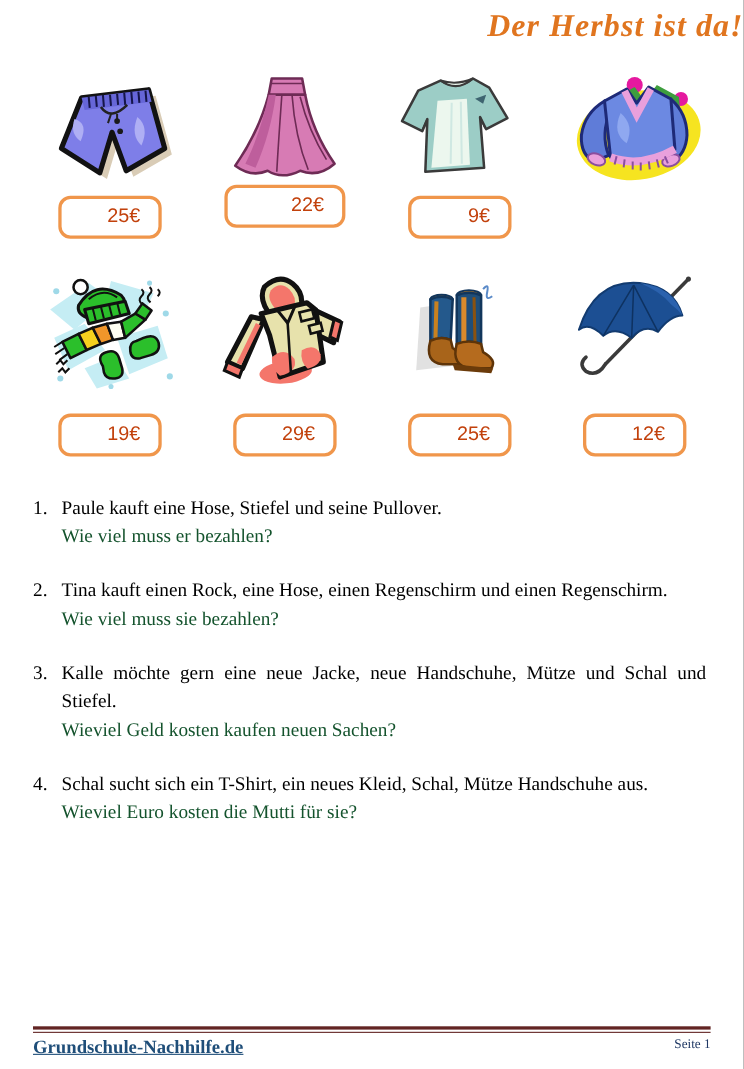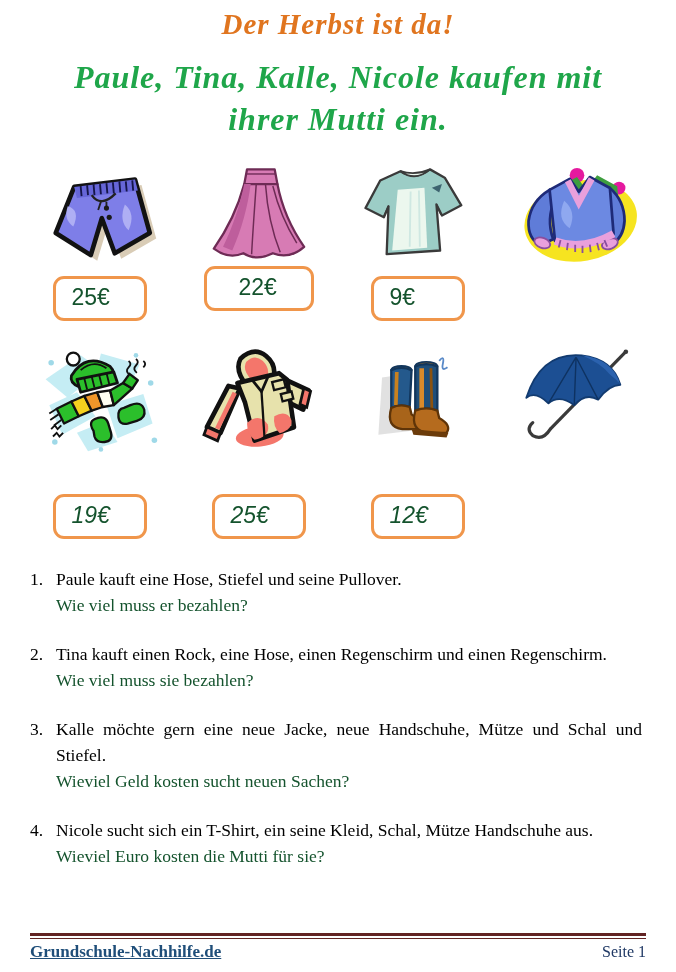--- a/index.html
+++ b/index.html
@@ -12,51 +12,52 @@
     font-family:"Liberation Serif", serif;
   }
   
   .header{padding-top:6px;text-align:center;}
   .title{
     font-family:"Liberation Serif", cursive;
     font-style:italic;font-weight:700;
     font-size:29px;line-height:36px;
     color:#E0751F;
     letter-spacing:1px;
+    text-align:right;
   }
   .subtitle{
     font-family:"Liberation Serif", cursive;
     font-style:italic;font-weight:700;
     color:#1FA64A;
     font-size:32px;line-height:42px;
     margin-top:14px;
     letter-spacing:1px;
   }
   
   .shop-grid{margin:10px 20px 0 20px;}
   .grid-row{display:grid;grid-template-columns:repeat(4,1fr);}
   .img-cell{
     height:118px;
     display:flex;align-items:flex-end;justify-content:center;
   }
   .grid-row.second .img-cell{height:124px;margin-top:6px;}
   .item-svg{width:128px;height:106px;display:block;}
   .tag-row{margin-top:8px;}
-  .tag-row.lower{margin-top:40px;font-style:italic;}
+  .tag-row.lower{margin-top:20px;}
   .tag-cell{display:flex;justify-content:center;align-items:flex-start;height:48px;}
   .price-tag{
     border:3px solid #F0964B;
     border-radius:11px;
     background:#fff;
     min-width:56px;
     padding:5px 16px 7px 16px;
-    text-align:left;
+    text-align:right;
     font-family:"Liberation Sans", sans-serif;
-    font-size:23px;
-    color:#14532d;
+    font-size:18px;
+    color:#c2410c;
   }
   .tag-cell.raised .price-tag{position:relative;top:-10px;padding-left:32px;}
   
   .questions{margin:24px 34px 0 30px;}
   .question{display:flex;margin-bottom:23px;}
   .q-num{
     width:26px;flex:0 0 26px;
     font-size:17.5px;line-height:26px;color:#000;
   }
   .q-text{flex:1;}
@@ -71,44 +72,40 @@
   }
   
   .footer{position:absolute;left:30px;right:30px;top:933px;}
   .footer-rule{
     height:2px;
     border-top:3px solid #622423;
     border-bottom:1px solid #622423;
   }
   .footer-row{
     margin-top:3px;
-    display:flex;justify-content:space-between;align-items:center;
+    display:flex;justify-content:space-between;align-items:flex-start;
   }
   .footer-link{
     font-family:"Liberation Serif", serif;
     font-weight:700;font-size:17px;
     color:#1F4E79;text-decoration:underline;
     cursor:pointer;
   }
   .footer-page{
     font-family:"Liberation Serif", serif;
-    font-size:16px;color:#1F3864;
+    font-size:12px;color:#1F3864;
   }
 </style>
 </head>
 <body>
 
 <div class="page">
 
   <div class="header">
     <div class="title">Der Herbst ist da!</div>
-    <div class="subtitle">
-      <div>Paule, Tina, Kalle, Nicole kaufen  mit</div>
-      <div>ihrer Mutti ein.</div>
-    </div>
   </div>
 
   <div class="shop-grid">
 
     <div class="grid-row">
       <div class="img-cell">
         <svg class="item-svg" viewBox="0 0 130 115">
           <path d="M44 33 L110 25 L126 83 L88 105 L74 67 L62 107 L24 83 Z" fill="#D9CCB6"></path>
           <path d="M37 27 L103 19 L119 77 L81 99 L67 61 L55 101 L17 77 Z" fill="#7E7EE8" stroke="#121212" stroke-width="5" stroke-linejoin="round"></path>
           <path d="M37 27 L103 19 L106 31 L40 39 Z" fill="#6666D8"></path>
@@ -269,20 +266,23 @@
           <circle cx="118" cy="4" r="2.5" fill="#3A3A3A"></circle>
         </svg>
       </div>
     </div>
 
     <div class="grid-row tag-row lower">
       <div class="tag-cell">
         <div class="price-tag">19€</div>
       </div>
       <div class="tag-cell">
+        <div class="price-tag">29€</div>
+      </div>
+      <div class="tag-cell">
         <div class="price-tag">25€</div>
       </div>
       <div class="tag-cell">
         <div class="price-tag">12€</div>
       </div>
     </div>
   </div>
 
   <div class="questions">
     <div class="question">
@@ -296,27 +296,27 @@
       <div class="q-num">2.</div>
       <div class="q-text">
         <span class="q-body">Tina kauft einen Rock, eine Hose, einen Regenschirm und einen Regenschirm.</span>
         <span class="q-ask">Wie viel muss sie bezahlen?</span>
       </div>
     </div>
     <div class="question">
       <div class="q-num">3.</div>
       <div class="q-text">
         <span class="q-body">Kalle möchte gern eine neue Jacke, neue Handschuhe, Mütze und Schal und Stiefel.</span>
-        <span class="q-ask">Wieviel Geld kosten sucht neuen Sachen?</span>
+        <span class="q-ask">Wieviel Geld kosten kaufen neuen Sachen?</span>
       </div>
     </div>
     <div class="question">
       <div class="q-num">4.</div>
       <div class="q-text">
-        <span class="q-body">Nicole sucht sich ein T-Shirt, ein seine Kleid, Schal, Mütze Handschuhe aus.</span>
+        <span class="q-body">Schal sucht sich ein T-Shirt, ein neues Kleid, Schal, Mütze Handschuhe aus.</span>
         <span class="q-ask">Wieviel Euro kosten die Mutti für sie?</span>
       </div>
     </div>
   </div>
 
   <div class="footer">
     <div class="footer-rule"></div>
     <div class="footer-row">
       <span class="footer-link">Grundschule-Nachhilfe.de</span>
       <span class="footer-page">Seite 1</span>

